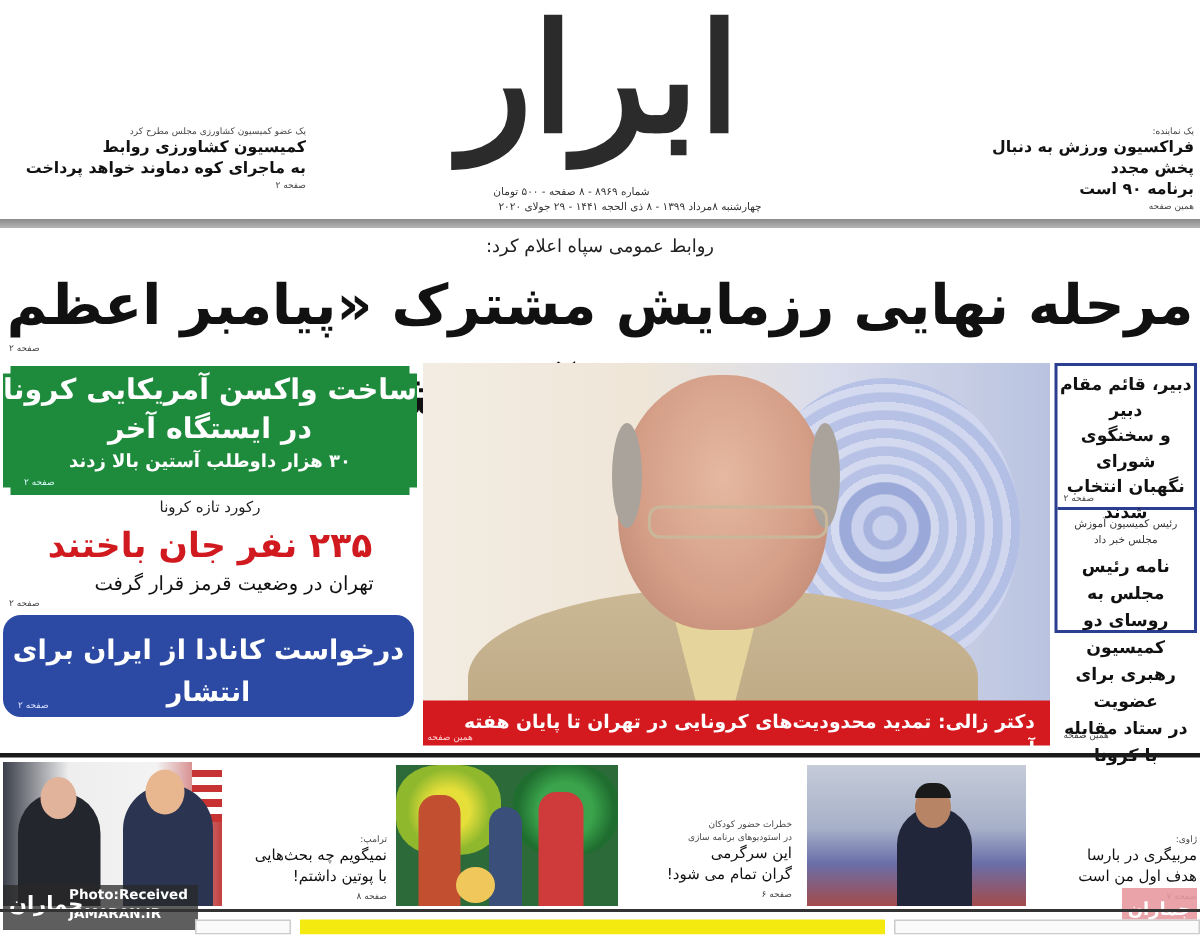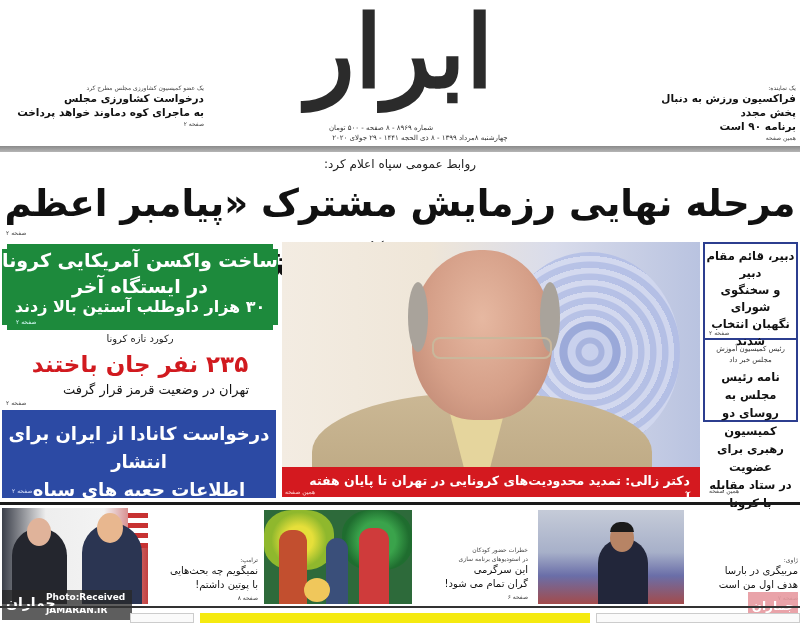--- a/index.html
+++ b/index.html
@@ -27,30 +27,30 @@
 
     
     .kicker-main { left: 0; top: 157px; width: 800px; text-align: center; font-size: 12px; color: #222; }
     .main-headline { left: 0; top: 174px; width: 800px; text-align: center; font-size: 37px; font-weight: bold; line-height: 60px; color: #111; letter-spacing: -1px; }
     .main-pg { left: 6px; top: 229px; font-size: 6px; color: #444; }
 
     
     .green-box { left: 2px; top: 244px; width: 276px; height: 86px; background: #1d8a3c; color: #fff; text-align: center; border-radius: 2px; }
     .green-box .hl1 { font-size: 19px; font-weight: bold; line-height: 26px; margin-top: 3px; }
     .green-box .hl2 { font-size: 19px; font-weight: bold; line-height: 26px; }
-    .green-box .sub { font-size: 16px; font-weight: bold; line-height: 16px; }
+    .green-box .sub { font-size: 12px; font-weight: bold; line-height: 16px; }
     .green-box .pg { position: absolute; left: 14px; bottom: 5px; font-size: 6px; color: #dff; }
     .corner { position: absolute; width: 5px; height: 5px; background: #fff; }
 
     .record-kicker { left: 2px; top: 333px; width: 276px; text-align: center; font-size: 10px; color: #222; }
     .record-hl { left: 2px; top: 348px; width: 276px; text-align: center; font-size: 23px; font-weight: bold; line-height: 32px; color: #d11a1f; }
     .record-sub { left: 18px; top: 381px; width: 276px; text-align: center; font-size: 13px; color: #111; line-height: 18px; }
     .record-pg { left: 6px; top: 399px; font-size: 6px; color: #444; }
 
-    .blue-box { left: 2px; top: 410px; width: 274px; height: 88px; background: #2c4aa4; color: #fff; text-align: center; border-radius: 0; }
+    .blue-box { left: 2px; top: 410px; width: 274px; height: 68px; background: #2c4aa4; color: #fff; text-align: center; border-radius: 12px; }
     .blue-box .hl1 { font-size: 18px; font-weight: bold; line-height: 28px; margin-top: 10px; }
     .blue-box .hl2 { font-size: 18px; font-weight: bold; line-height: 28px; }
     .blue-box .pg { position: absolute; left: 10px; bottom: 4px; font-size: 6px; color: #dbe3ff; }
 
     
     .photo { left: 282px; top: 242px; width: 418px; height: 226px; overflow: hidden;
       background: linear-gradient(90deg, #f3ece2 0%, #efe6d8 35%, #d9dceb 65%, #b9c3e0 100%); }
     .photo .pattern { position: absolute; right: 20px; top: 10px; width: 180px; height: 200px; border-radius: 50%;
       background: radial-gradient(circle, #c7d0ee 0 8px, #9eacdc 9px 14px, #c7d0ee 15px 22px, #8e9fd6 23px 30px, transparent 31px),
                   repeating-radial-gradient(circle, #b1bde6 0 6px, #d4daf1 7px 12px); opacity: 0.8; }
@@ -122,21 +122,21 @@
 </head>
 <body>
 
 <div class="abs masthead">
   <div class="logo">ابرار</div>
   <div class="issue-line l1">شماره ۸۹۶۹ - ۸ صفحه - ۵۰۰ تومان</div>
   <div class="issue-line l2">چهارشنبه ۸مرداد ۱۳۹۹ - ۸ ذی الحجه ۱۴۴۱ - ۲۹ جولای ۲۰۲۰</div>
 
   <div class="side-teaser teaser-left">
     <div class="kicker">یک عضو کمیسیون کشاورزی مجلس مطرح کرد</div>
-    <div class="hl">درخواست کشاورزی مجلس</div>
+    <div class="hl">کمیسیون کشاورزی روابط</div>
     <div class="hl">به ماجرای کوه دماوند خواهد پرداخت</div>
     <div class="pg">صفحه ۲</div>
   </div>
 
   <div class="side-teaser teaser-right">
     <div class="kicker">یک نماینده:</div>
     <div class="hl">فراکسیون ورزش به دنبال پخش مجدد</div>
     <div class="hl">برنامه ۹۰ است</div>
     <div class="pg">همین صفحه</div>
   </div>

